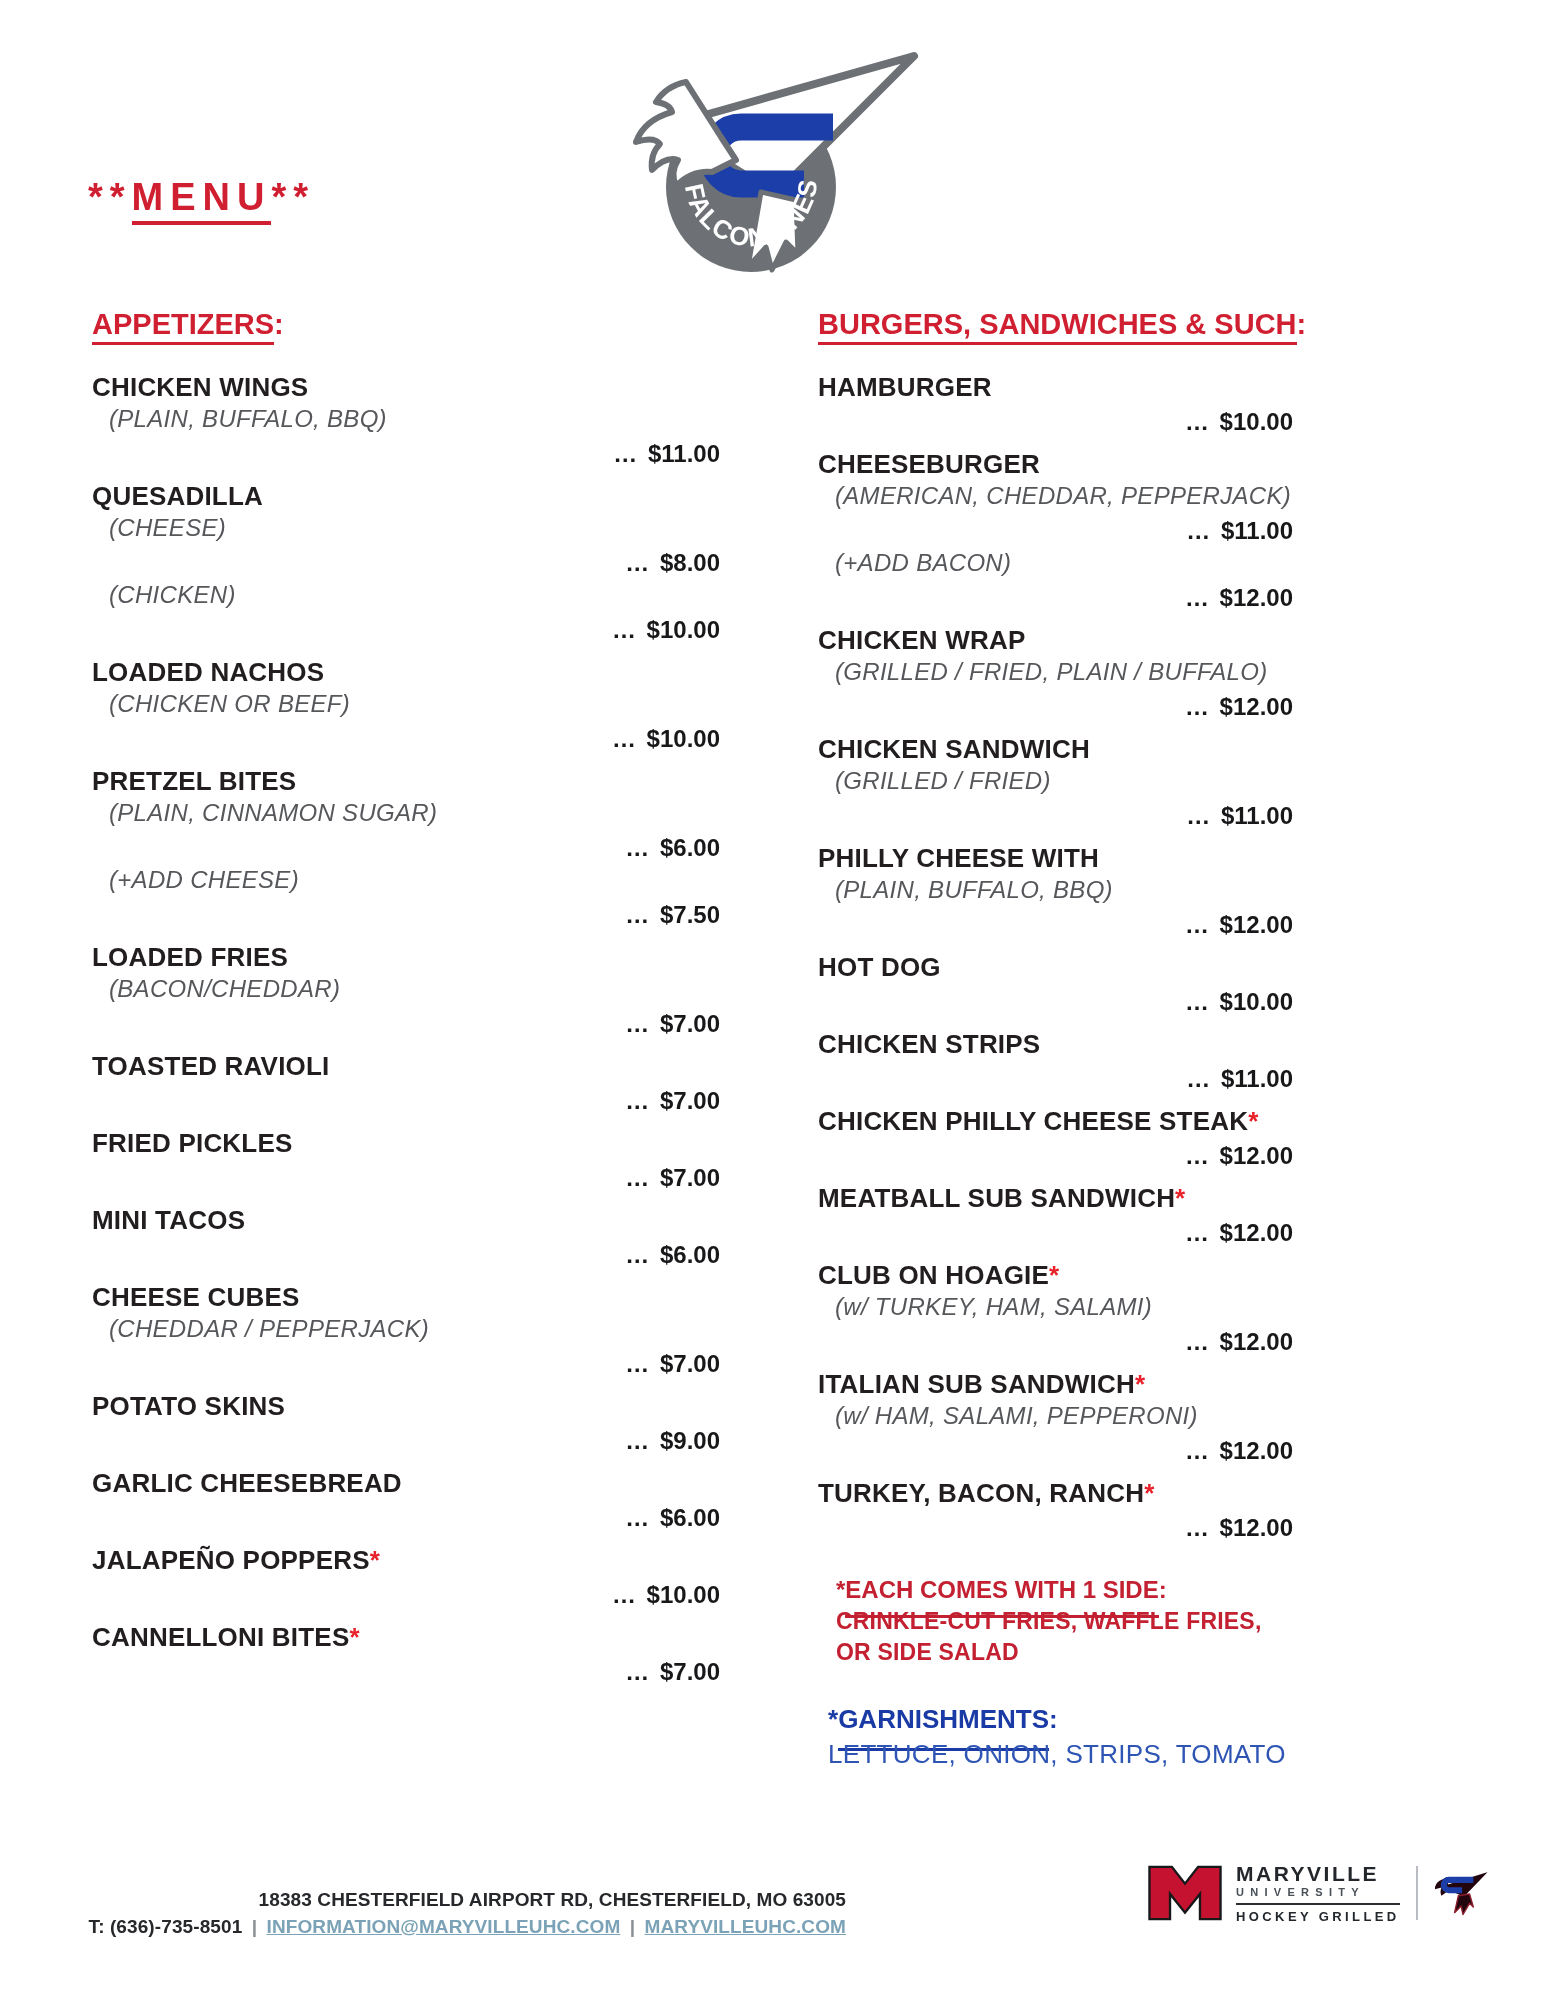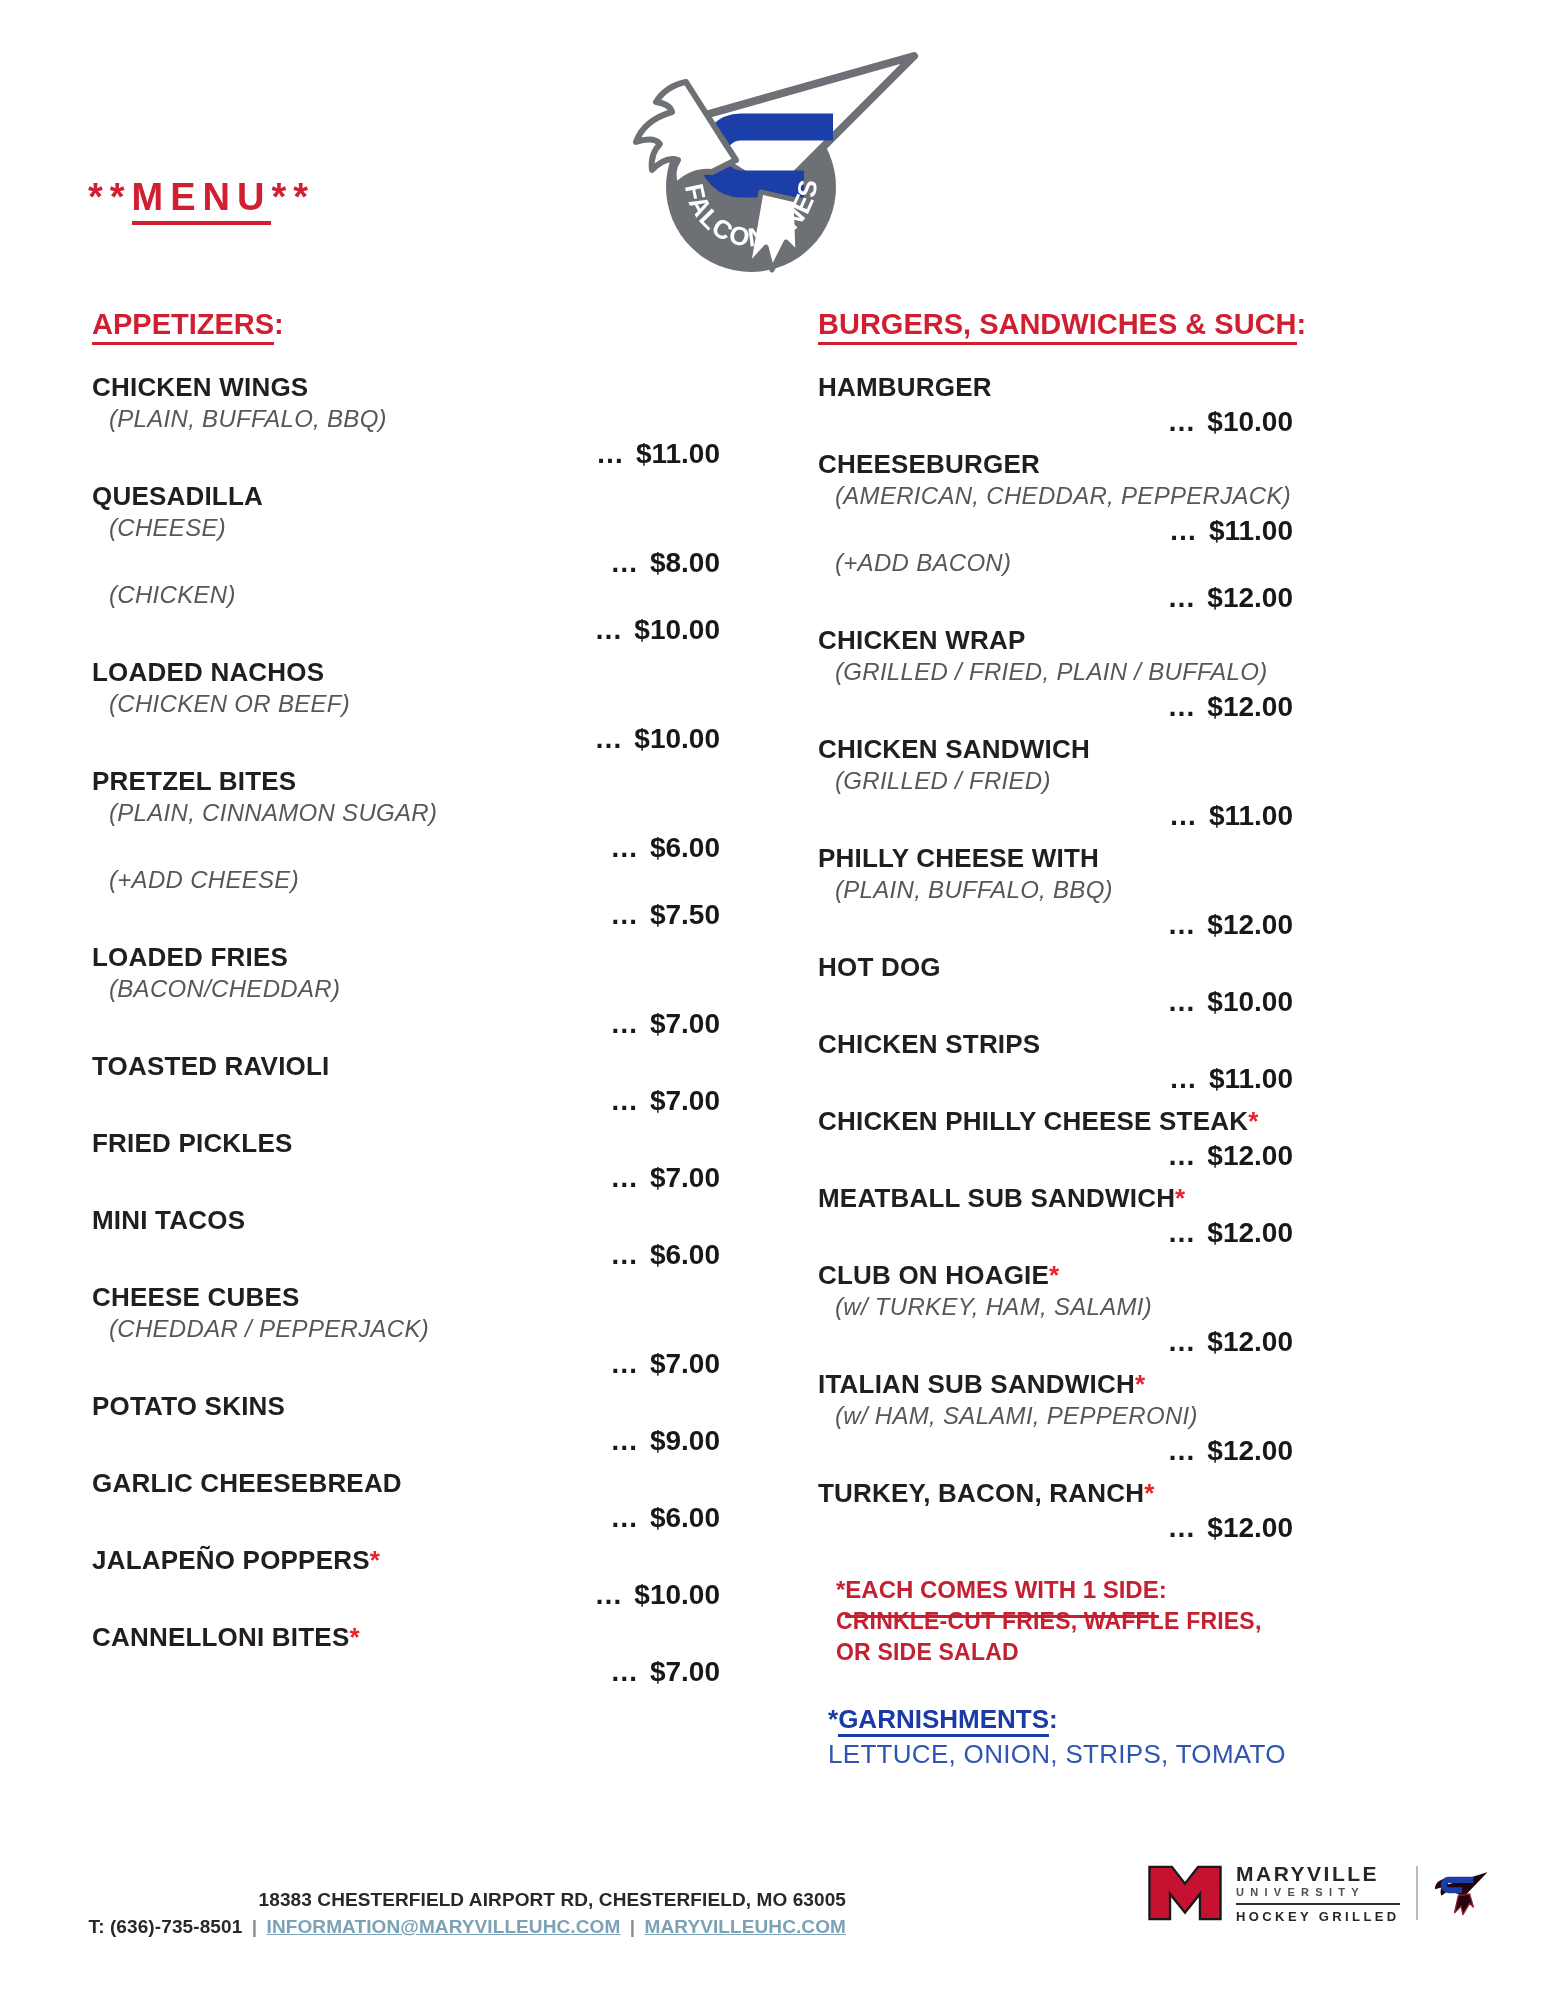--- a/index.html
+++ b/index.html
@@ -24,34 +24,34 @@
   }
   .section-heading .u{border-bottom:3px solid #d01f31;padding-bottom:2px;text-align:center;}
   .item{margin-bottom:10px;}
   .item-name{font-size:26px;font-weight:800;color:#221e1f;line-height:32px;letter-spacing:.2px;}
   .item-name .star{color:#e8212a;}
   .item-sub{
     font-size:24px;font-style:italic;color:#55575a;line-height:32px;
     padding-left:17px;font-weight:400;letter-spacing:.3px;
   }
   .price-line{
-    font-size:28px;font-weight:800;color:#18181a;line-height:32px;
+    font-size:24px;font-weight:800;color:#18181a;line-height:32px;
     text-align:right;margin-top:3px;
   }
   .price-line .leader{letter-spacing:2px;}
 
   
   .notes{margin-top:30px;margin-left:18px;width:455px;}
   .note-side{color:#c32032;}
   .note-side .note-heading{font-size:24px;font-weight:800;line-height:32px;}
   .note-side .note-heading .u{border-bottom:3px solid #c32032;padding-bottom:12px;}
   .note-side .note-body{font-size:23px;font-weight:800;line-height:31px;letter-spacing:.2px;}
   .note-garnish{margin-top:34px;margin-left:-8px;}
   .note-garnish .note-heading{font-size:26px;font-weight:800;line-height:34px;color:#1a3aa5;}
-  .note-garnish .note-heading .u{border-bottom:3px solid #1a3aa5;padding-bottom:0;}
+  .note-garnish .note-heading .u{border-bottom:3px solid #1a3aa5;padding-bottom:14px;}
   .note-garnish .note-body{font-size:26px;font-weight:400;line-height:36px;color:#2e55b3;letter-spacing:.3px;}
 
   
   .footer-text{
     position:absolute;top:1886px;left:0;width:846px;text-align:right;
     font-size:19px;line-height:27px;font-weight:600;color:#26282b;letter-spacing:.1px;
   }
   .footer-text a{color:#7ba2b6;text-decoration:underline;font-weight:600;}
   .footer-text .sep{color:#8a8f94;padding:0 4px;}
   .footer-logos{position:absolute;left:1146px;top:1862px;display:flex;align-items:center;}

